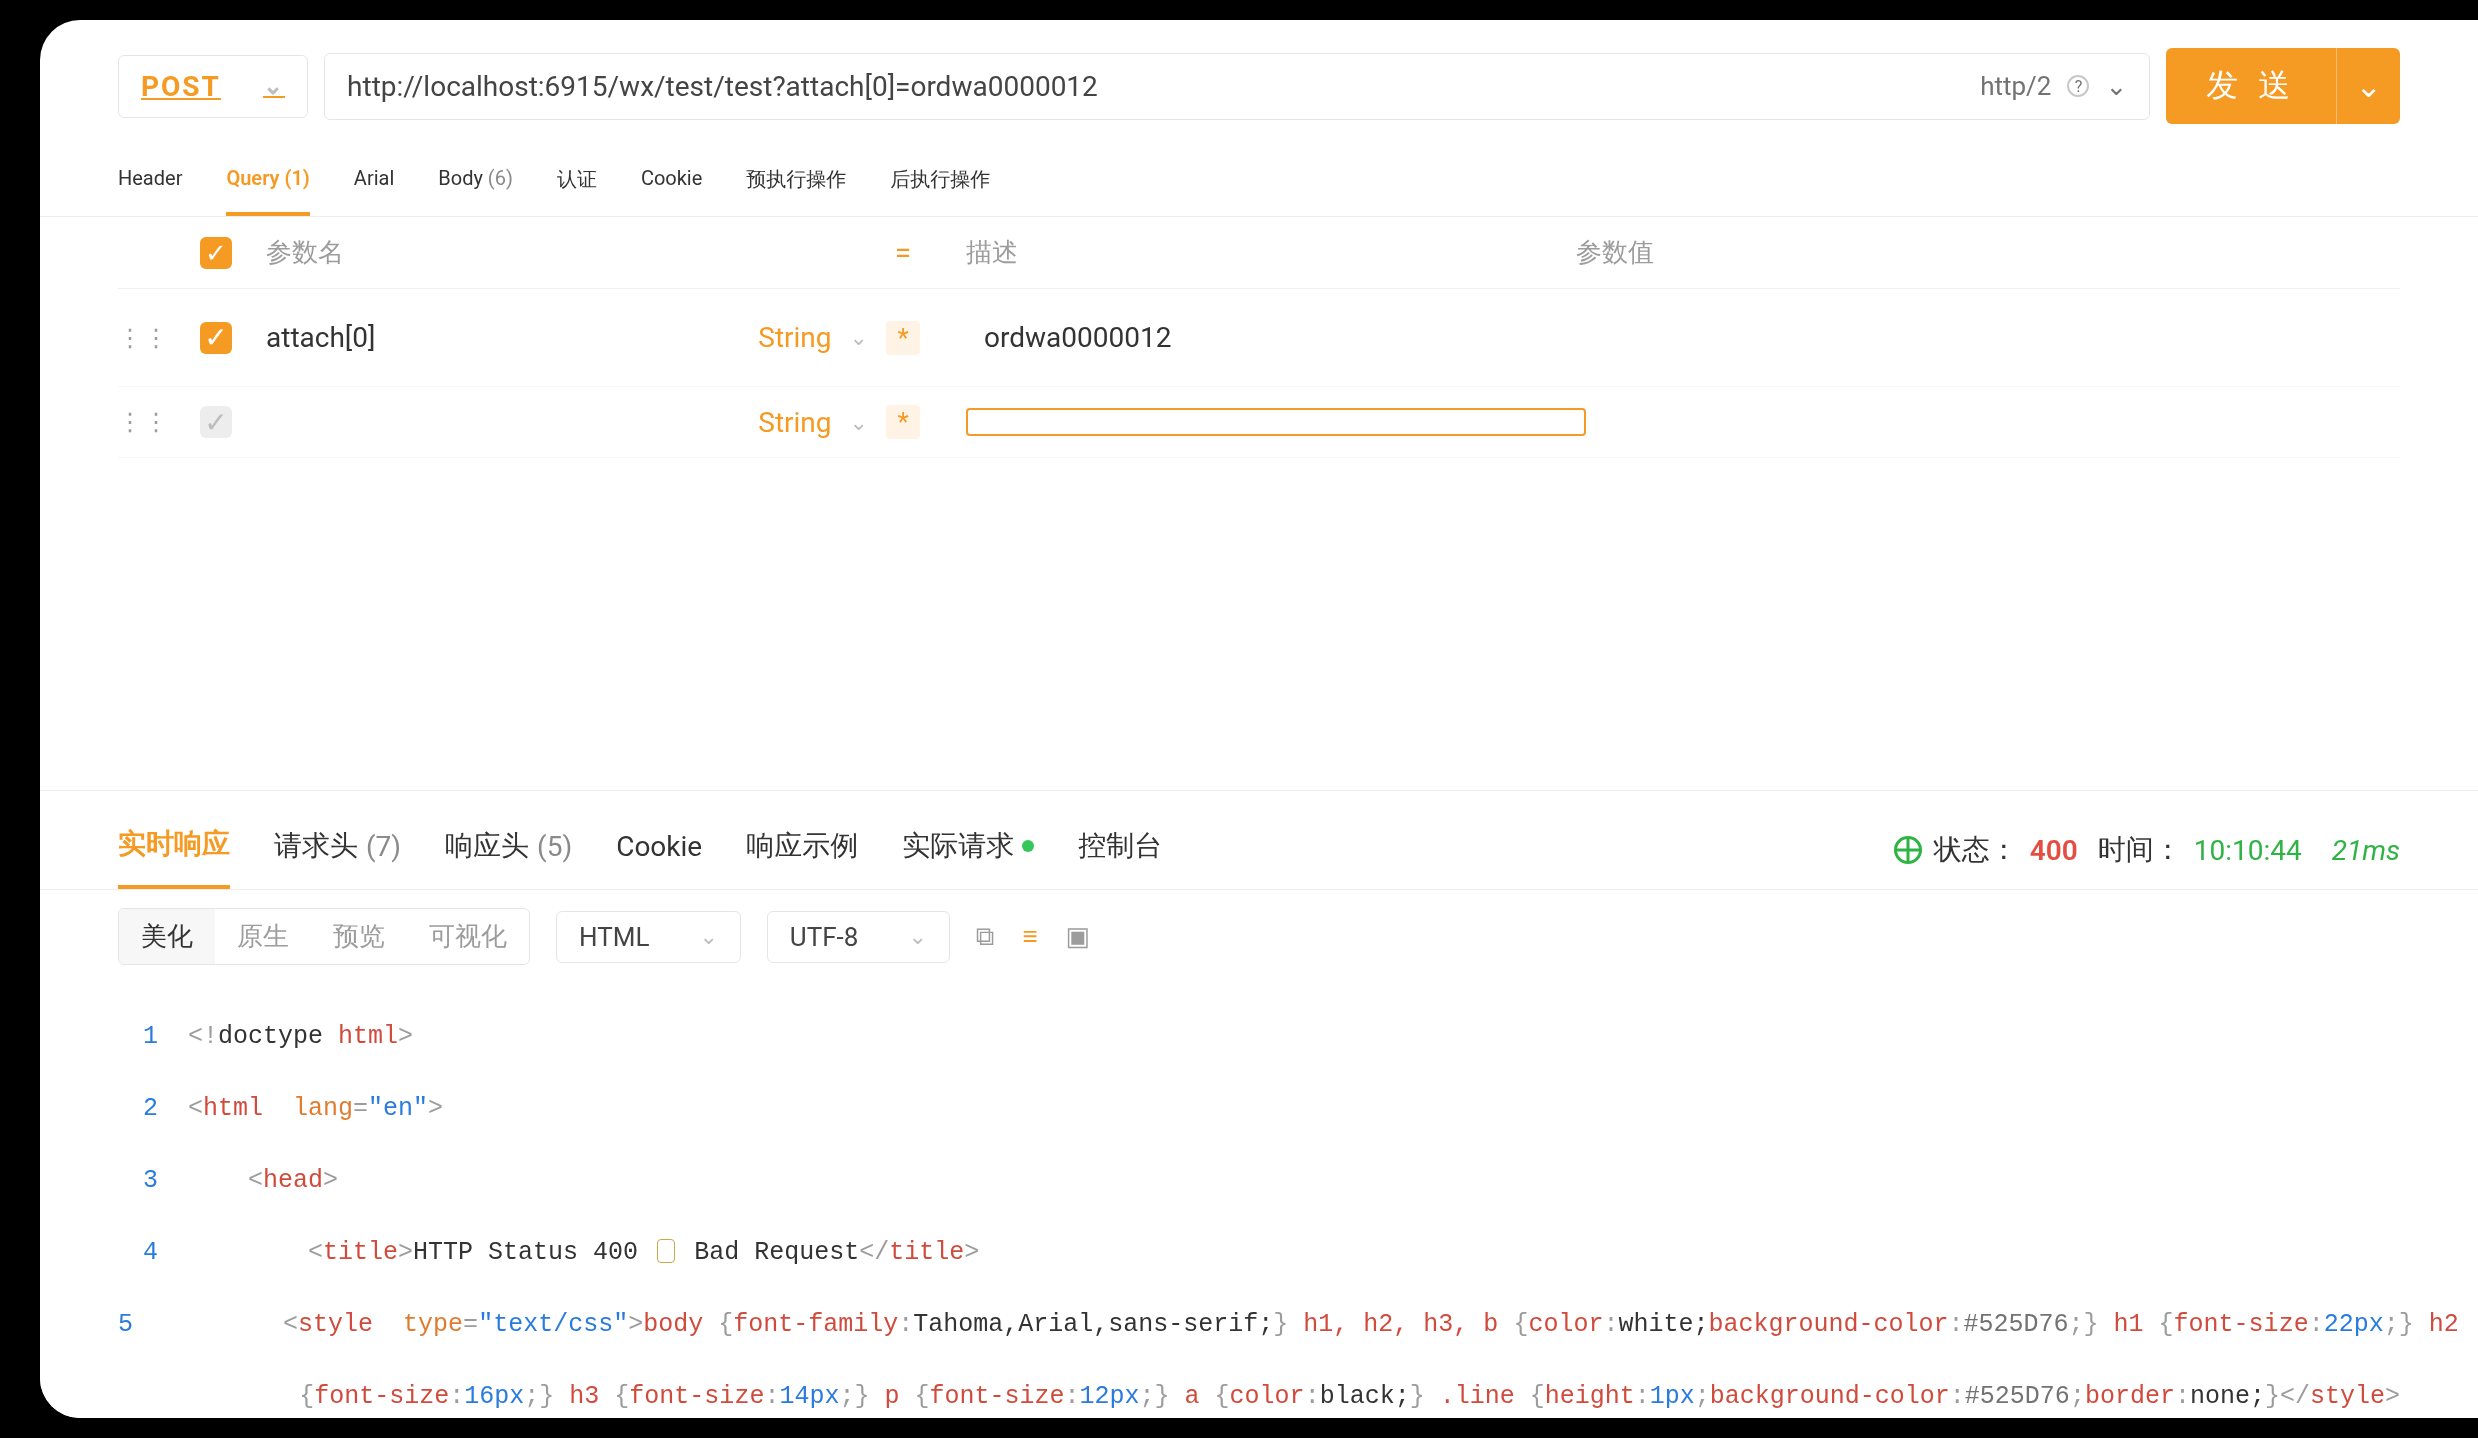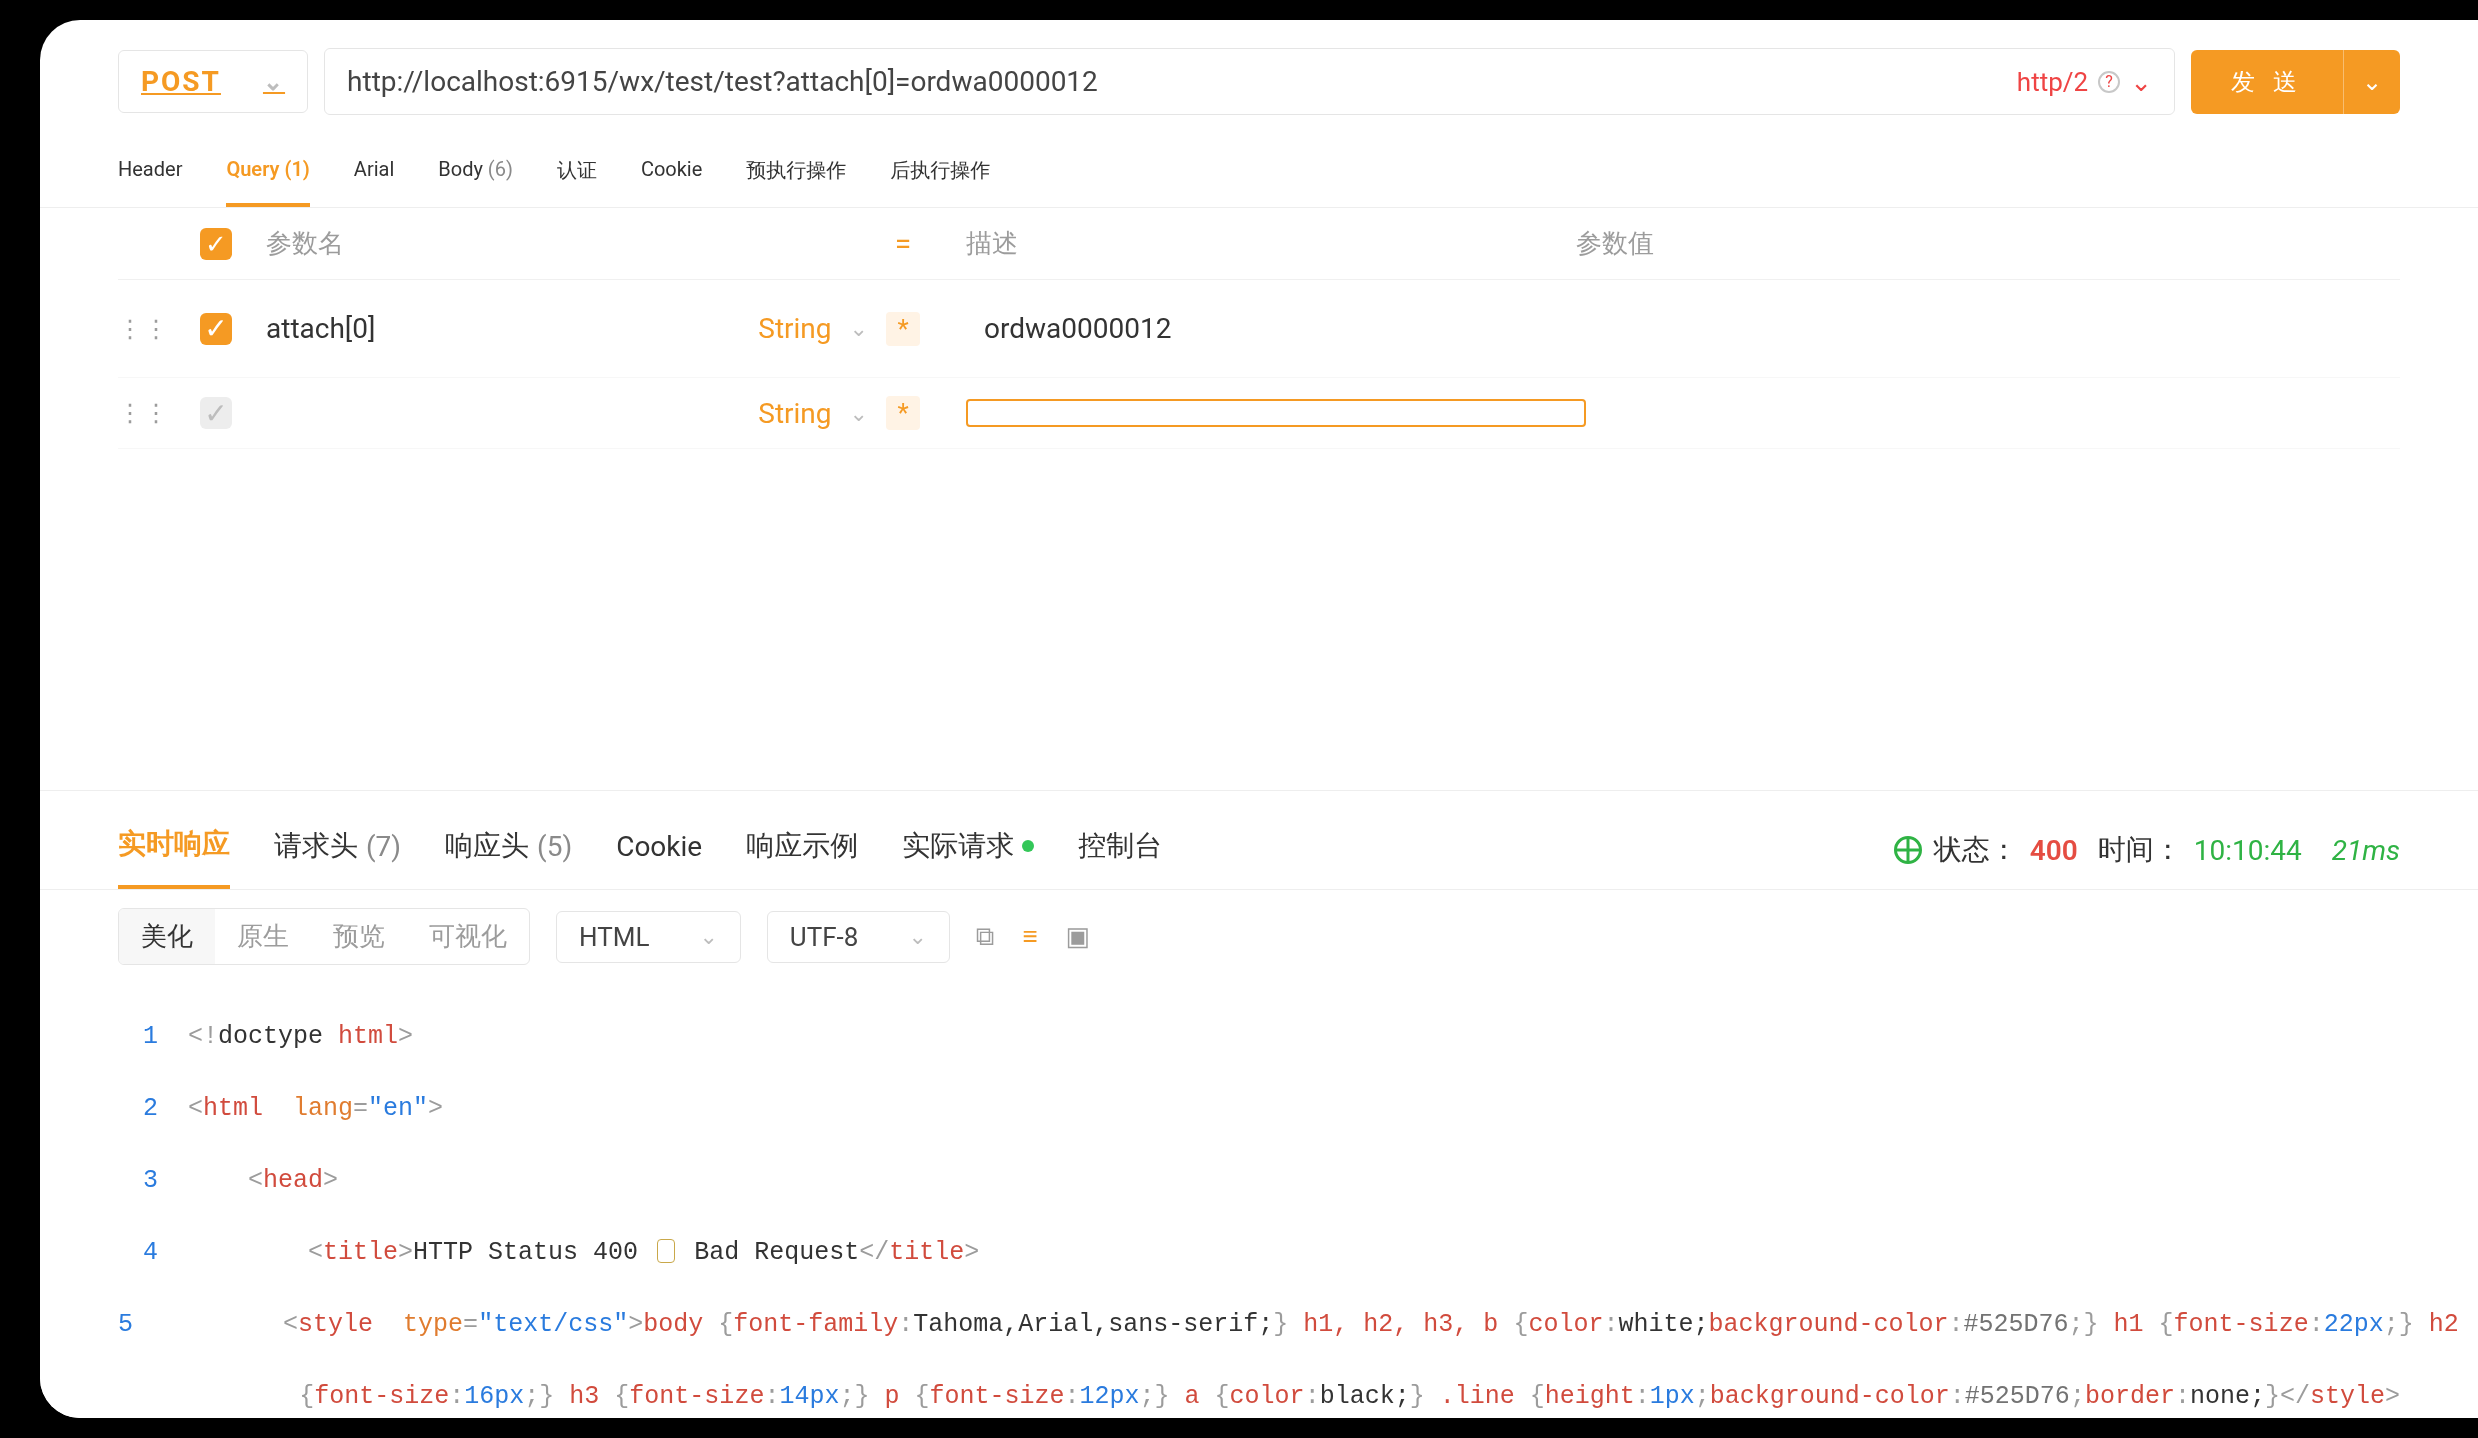--- a/index.html
+++ b/index.html
@@ -51,32 +51,32 @@
     padding: 16px 22px;
     font-size: 28px;
     color: #444;
     display: flex;
     align-items: center;
     justify-content: space-between;
   }
   .url-input .proto {
     display: flex;
     align-items: center;
-    gap: 10px;
-    color: #ef4444;
+    gap: 16px;
+    color: #737373;
     font-size: 26px;
   }
   .send-btn {
     background: #f59a23;
     color: #fff;
     border-radius: 6px;
     display: flex;
     align-items: stretch;
     overflow: hidden;
-    font-size: 24px;
+    font-size: 32px;
     font-weight: 500;
   }
   .send-btn .lbl { padding: 16px 40px; letter-spacing: 6px; }
   .send-btn .dd  { padding: 16px 18px; border-left: 1px solid rgba(255,255,255,0.35); display:flex;align-items:center;}
   
   .tabs {
     display: flex;
     gap: 44px;
     padding: 10px 78px 0 78px;
     border-bottom: 1px solid #eee;

